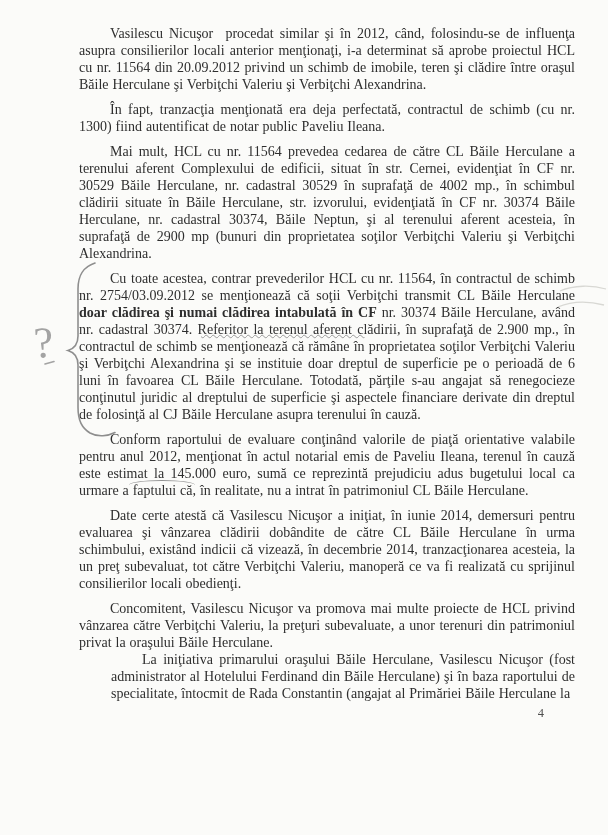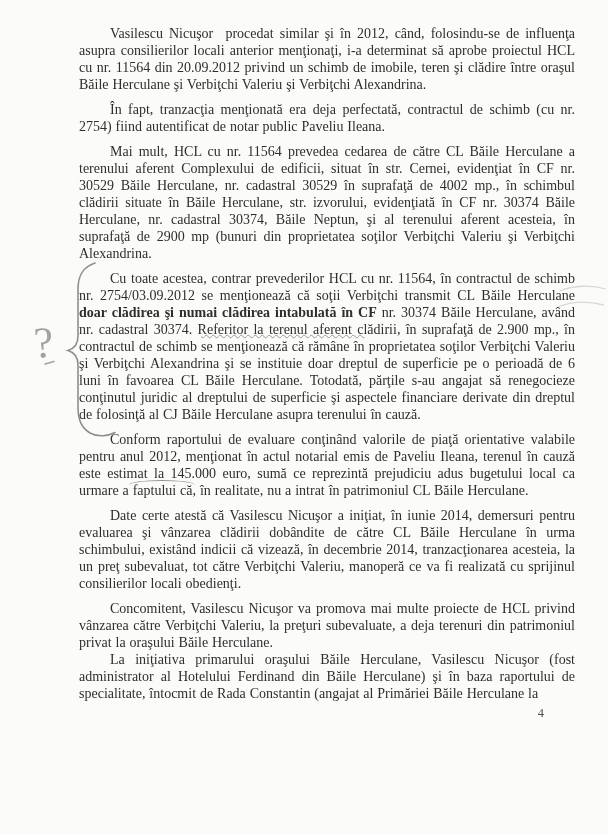--- a/index.html
+++ b/index.html
@@ -16,21 +16,21 @@
     color:#2e2e2e;
   }
   .text-block p{
     margin:0;padding:0;
     font-size:14px;line-height:17px;
     text-align:justify;
     text-indent:31px;
     word-spacing:0.4px;
   }
   .text-block p + p{margin-top:8px;}
-  .text-block p.continuation{margin-top:0;}
+  .text-block p.continuation{margin-top:0;margin-left:32px;}
   .bold{font-weight:bold;}
   .hw-underline{
     text-decoration-color:#7e7e7e;
     text-decoration-thickness:1.2px;
     text-underline-offset:2px;
   }
   .hw-wavy{
     text-decoration:overline wavy #9a9a9a 1px;
   }
   .hw-arc{position:relative;}
@@ -52,26 +52,26 @@
   .ov-swash{left:558px;top:282px;}
 </style>
 </head>
 <body>
 
 <div class="page">
 
   <div class="text-block" id="text-block">
 
   <p><span>Vasilescu Nicuşor&nbsp; procedat similar şi în 2012, când, folosindu-se de influenţa asupra consilierilor locali anterior menţionaţi, i-a determinat să aprobe proiectul HCL cu nr. 11564 din 20.09.2012 privind un schimb de imobile, teren şi clădire între oraşul Băile Herculane şi Verbiţchi Valeriu şi Verbiţchi Alexandrina.</span></p>
-      <p><span>În fapt, tranzacţia menţionată era deja perfectată, contractul de schimb (cu nr. 2754) fiind autentificat de notar public Paveliu Ileana.</span></p>
+      <p><span>În fapt, tranzacţia menţionată era deja perfectată, contractul de schimb (cu nr. 1300) fiind autentificat de notar public Paveliu Ileana.</span></p>
       <p><span>Mai mult, HCL cu nr. 11564 prevedea cedarea de către CL Băile Herculane a terenului aferent Complexului de edificii, situat în str. Cernei, evidenţiat în CF nr. 30529 Băile Herculane, nr. cadastral 30529 în suprafaţă de 4002 mp., în schimbul clădirii situate în Băile Herculane, str. izvorului, evidenţiată în CF nr. 30374 Băile Herculane, nr. cadastral 30374, Băile Neptun, şi al terenului aferent acesteia, în suprafaţă de 2900 mp (bunuri din proprietatea soţilor Verbiţchi Valeriu şi Verbiţchi Alexandrina.</span></p>
       <p><span>Cu toate acestea, contrar prevederilor HCL cu nr. 11564, în contractul de schimb nr. 2754/03.09.2012 se menţionează că soţii Verbiţchi transmit CL Băile Herculane </span><span class="bold">doar clădirea şi numai clădirea intabulată în CF</span><span> nr. 30374 Băile Herculane, având nr. cadastral 30374. Referitor la </span><span class="hw-underline">terenul aferent</span><span> clădirii, în suprafaţă de 2.900 mp., în contractul de schimb </span><span class="hw-wavy">se menţionează că rămâne în</span><span> proprietatea soţilor Verbiţchi Valeriu şi Verbiţchi Alexandrina şi se instituie doar dreptul de superficie pe o perioadă de 6 luni în favoarea CL Băile Herculane. Totodată, părţile s-au angajat să renegocieze conţinutul juridic al dreptului de superficie şi aspectele financiare derivate din dreptul de folosinţă al CJ Băile Herculane asupra terenului în cauză.</span></p>
       <p><span>Conform raportului de evaluare conţinând valorile de piaţă orientative valabile pentru anul 2012, menţionat în actul notarial emis de Paveliu Ileana, terenul în cauză este estimat la </span><span class="hw-underline">145.000</span><span> euro, sumă ce reprezintă prejudiciu adus bugetului local ca urmare a </span><span class="hw-arc">faptului că</span><span>, în realitate, nu a intrat în patrimoniul CL Băile Herculane.</span></p>
       <p><span>Date certe atestă că Vasilescu Nicuşor a iniţiat, în iunie 2014, demersuri pentru evaluarea şi vânzarea clădirii dobândite de către CL Băile Herculane în urma schimbului, existând indicii că vizează, în decembrie 2014, tranzacţionarea acesteia, la un preţ subevaluat, tot către Verbiţchi Valeriu, manoperă ce va fi realizată cu sprijinul consilierilor locali obedienţi.</span></p>
-      <p><span>Concomitent, Vasilescu Nicuşor va promova mai multe proiecte de HCL privind vânzarea către Verbiţchi Valeriu, la preţuri subevaluate, a deja terenuri din patrimoniul privat la oraşului Băile Herculane.</span></p>
+      <p><span>Concomitent, Vasilescu Nicuşor va promova mai multe proiecte de HCL privind vânzarea către Verbiţchi Valeriu, la preţuri subevaluate, a unor terenuri din patrimoniul privat la oraşului Băile Herculane.</span></p>
       <p class="continuation"><span>La iniţiativa primarului oraşului Băile Herculane, Vasilescu Nicuşor (fost administrator al Hotelului Ferdinand din Băile Herculane) şi în baza raportului de specialitate, întocmit de Rada Constantin (angajat al Primăriei Băile Herculane la</span></p>
       <div class="page-num">4</div>
     </div>
 
   <svg class="hw-overlay ov-brace" width="100" height="190" viewBox="0 0 100 190">
     <path d="M 67 7 C 55 11, 50 19, 50 33 L 50 80 C 50 90, 45 93, 40 94.5 C 45 96, 50 99, 50 109 L 50 151 C 50 165, 54 172, 62 177 C 70 181.5, 80 180, 87 176.5" fill="none" stroke="#8e8e8e" stroke-width="1.6" stroke-linecap="round"></path>
     <text x="6" y="101" font-size="44" fill="#a3a3a3" font-family="Liberation Serif, serif" transform="rotate(-3 20 90)">?</text>
     <path d="M 17 108 L 26 105.5" fill="none" stroke="#a3a3a3" stroke-width="1.6" stroke-linecap="round"></path>
   </svg>
 

